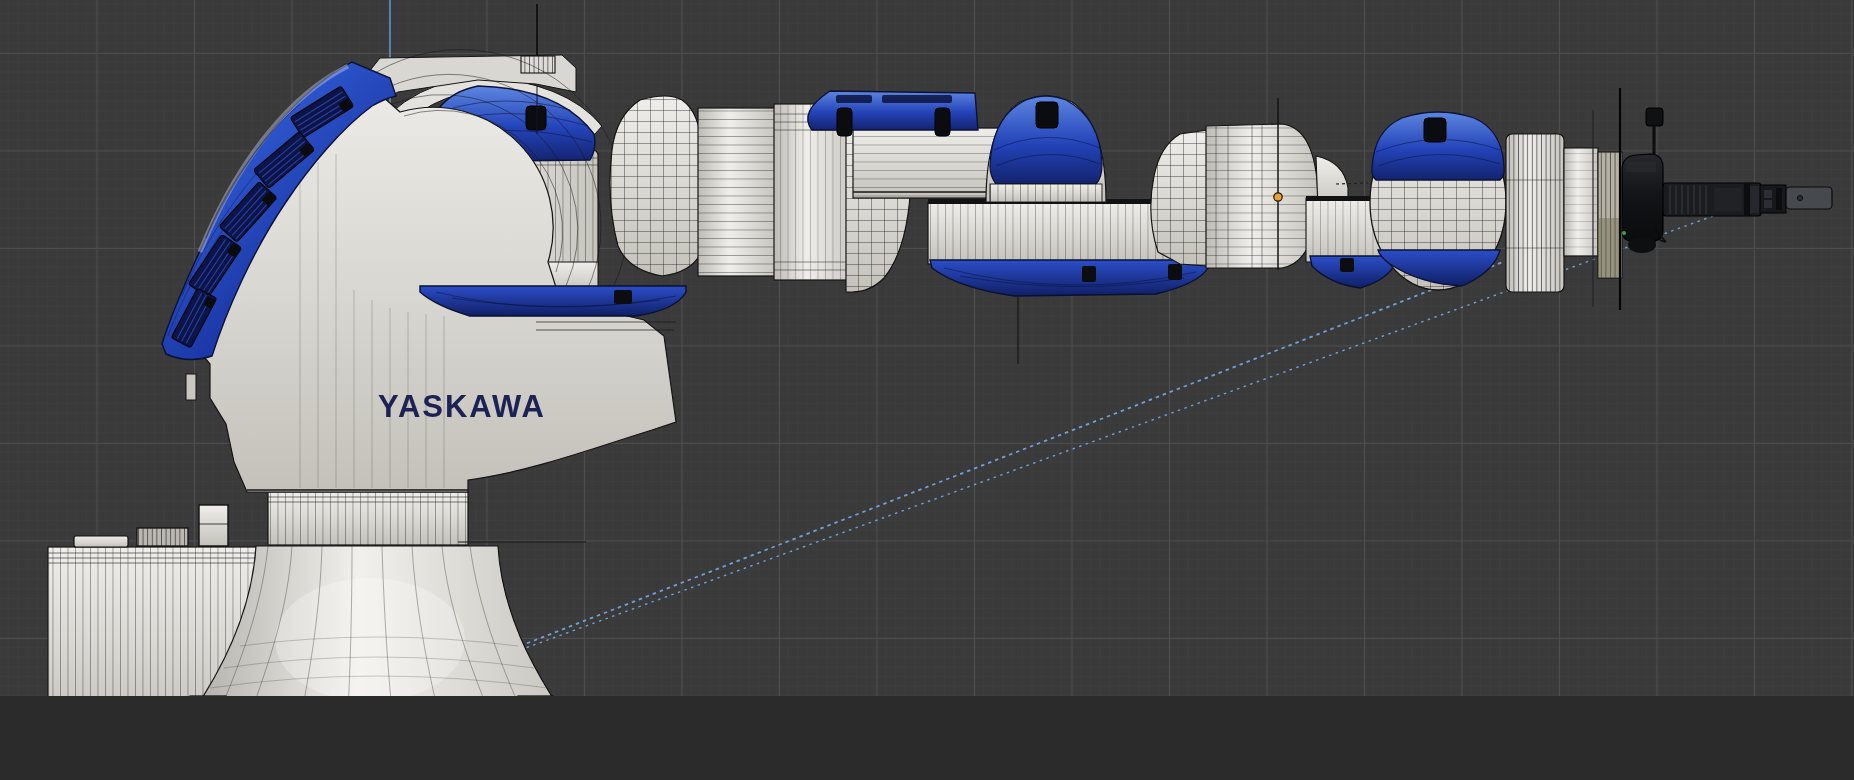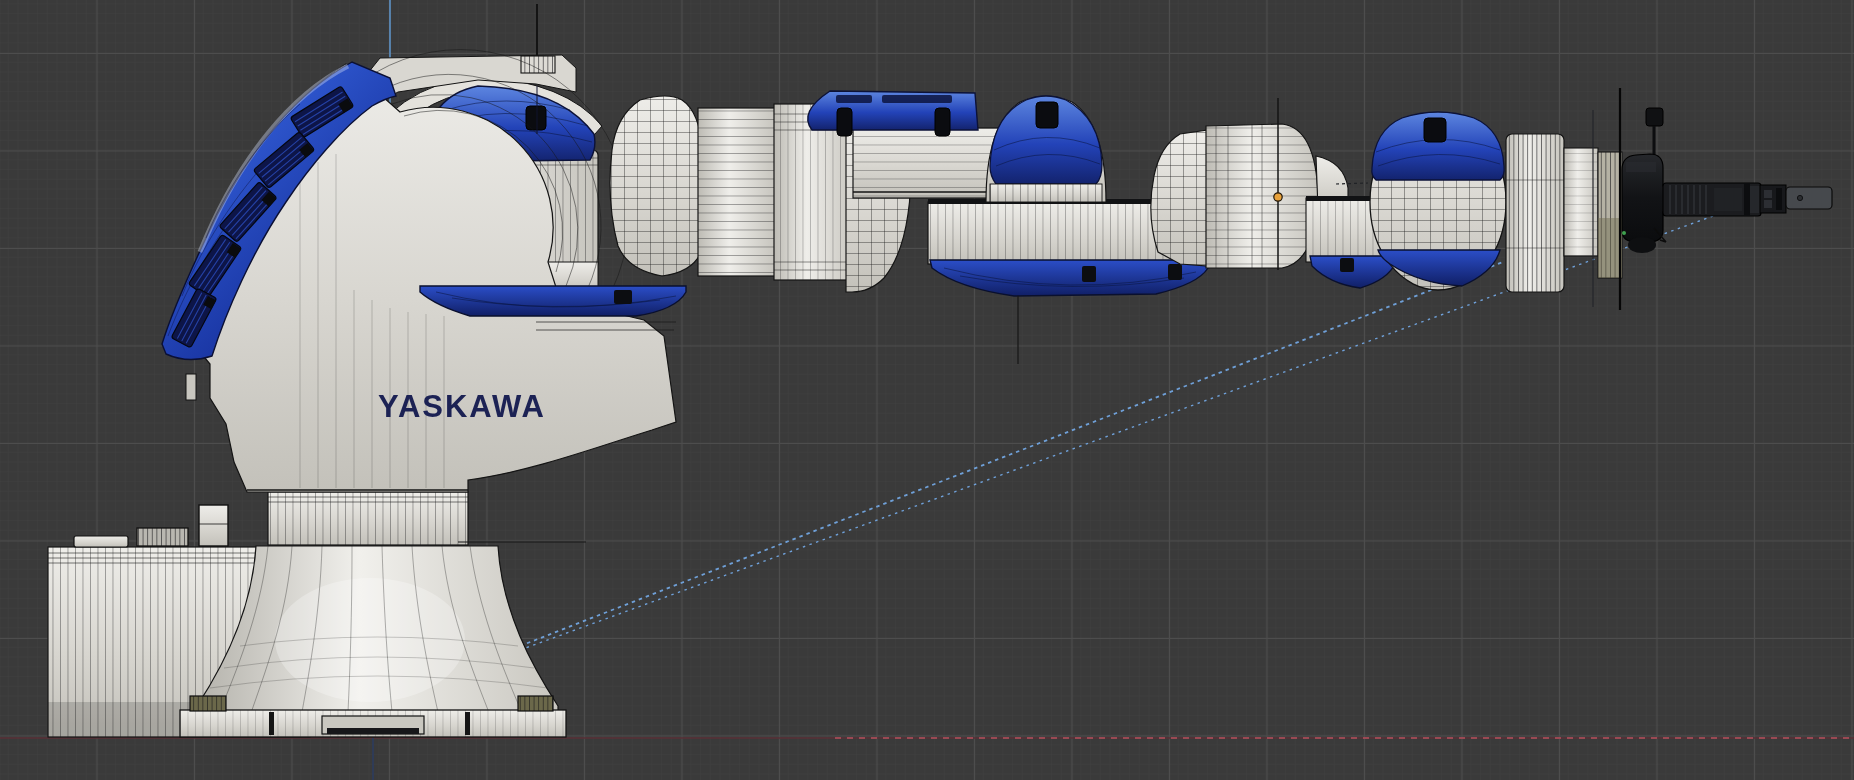--- a/index.html
+++ b/index.html
@@ -1,16 +1,16 @@
 <!DOCTYPE html>
 <html><head>
 <meta charset="utf-8">
 <style>
   html,body{margin:0;padding:0;background:#2b2b2b;}
-  .stage{width:1854px;height:780px;overflow:hidden;position:relative;
+  .stage{width:1854px;height:696px;overflow:hidden;position:relative;
          font-family:"Liberation Sans", sans-serif;}
   svg{display:block;}
   text.brand{font-family:"Liberation Sans", sans-serif;font-weight:bold;
              font-size:31px;letter-spacing:2px;}
 </style>
 </head>
 <body>
 
 <div class="stage">
 <svg width="1854" height="780" viewBox="0 0 1854 780" xmlns="http://www.w3.org/2000/svg">

